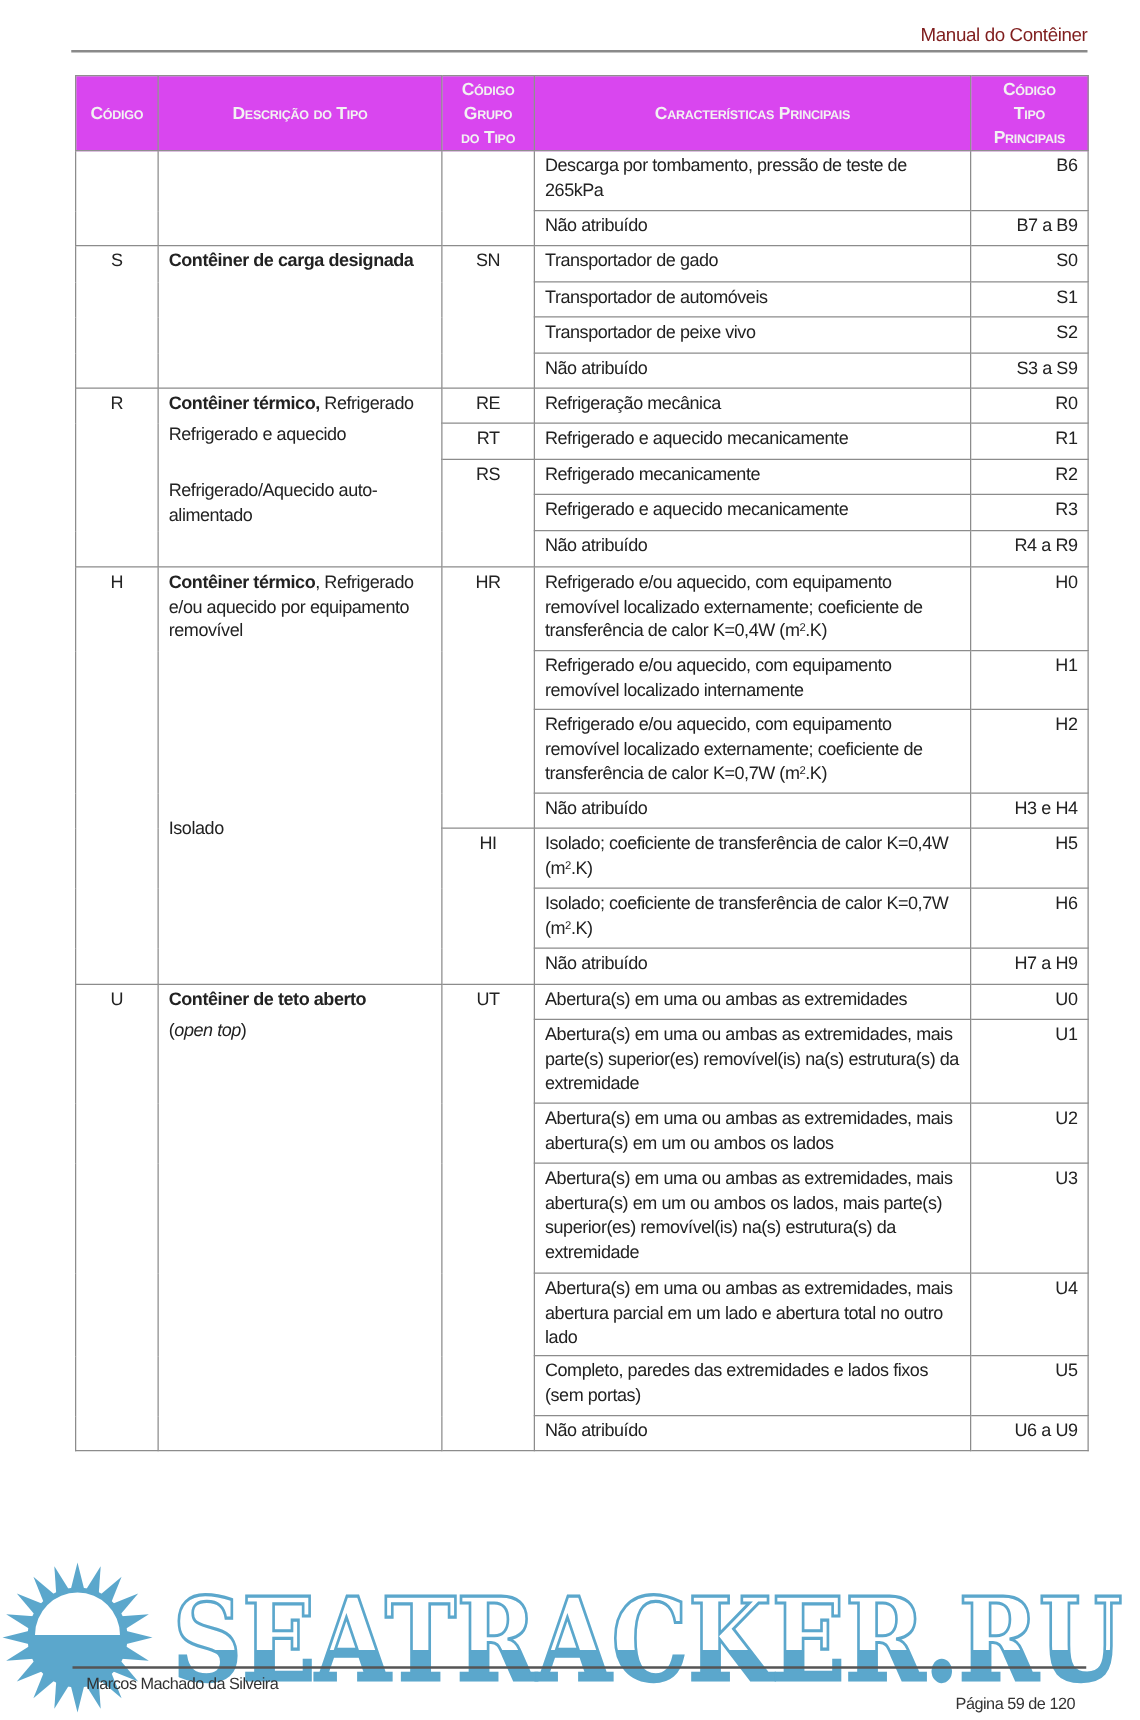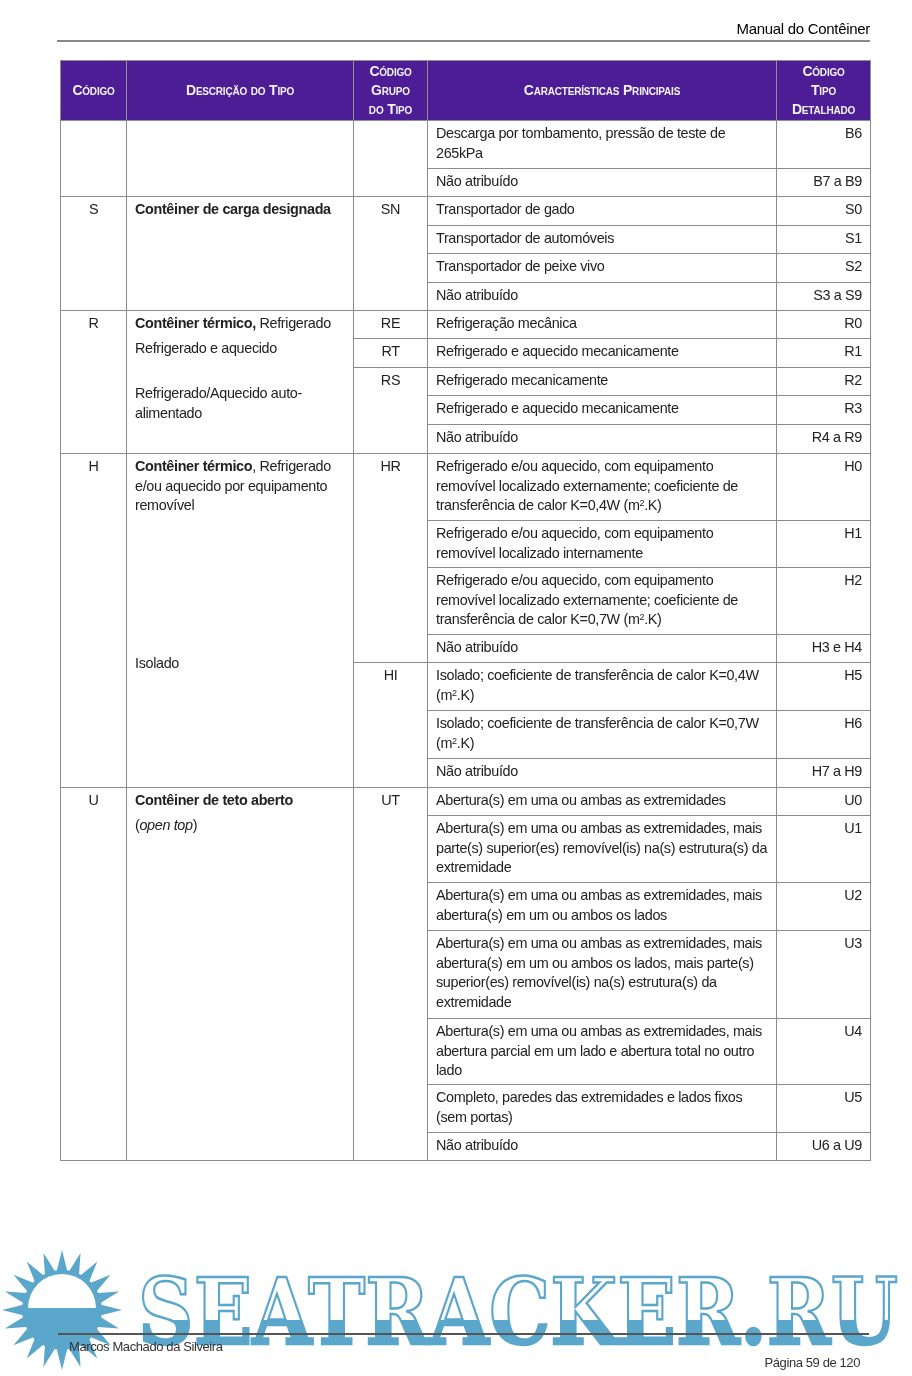--- a/index.html
+++ b/index.html
@@ -1,36 +1,36 @@
 <!DOCTYPE html>
 <html><head>
 <meta charset="utf-8">
 <style>
   * { box-sizing: border-box; margin: 0; padding: 0; }
   html, body { width: 912px; height: 1376px; background: #ffffff; overflow: hidden; }
   body { position: relative; font-family: "Liberation Sans", sans-serif; color: #222; }
   .running-header {
     position: absolute; right: 42px; top: 20px;
-    font-size: 15px; color: #000000; letter-spacing: -0.3px;
+    font-size: 15px; color: #7f1d1d; letter-spacing: -0.3px;
   }
   .header-rule {
     position: absolute; left: 57px; top: 40px; width: 813px; height: 2px; background: #8a8a8a;
   }
   table.spec {
     position: absolute; left: 60px; top: 60px; width: 810px;
     border-collapse: collapse; table-layout: fixed;
     font-size: 14.4px; letter-spacing: -0.35px; line-height: 19.5px;
   }
   table.spec col.c1 { width: 66px; }
   table.spec col.c2 { width: 227px; }
   table.spec col.c3 { width: 74px; }
   table.spec col.c4 { width: 349px; }
   table.spec col.c5 { width: 94px; }
   table.spec th {
-    background: #4c1d95; color: #f2f2f2; font-weight: bold;
+    background: #d946ef; color: #f2f2f2; font-weight: bold;
     font-variant: small-caps; font-size: 14px; letter-spacing: -0.2px;
     border: 1.5px solid #8f8f8f; height: 60px; line-height: 19px;
     text-align: center; vertical-align: middle; padding: 0 3px;
   }
   table.spec td {
     border: 1.5px solid #8c8c8c; vertical-align: top; padding: 3px 8px 2px 8px;
   }
   td.code, td.group { text-align: center; padding-top: 4px; }
   td.det { text-align: right; vertical-align: middle; }
   td.desc { padding-left: 8px; }
@@ -71,21 +71,21 @@
       <th>Descrição do Tipo</th>
       <th>
         <span class="desc-line">Código</span>
         <span class="desc-line">Grupo</span>
         <span class="desc-line">do Tipo</span>
       </th>
       <th>Características Principais</th>
       <th>
         <span class="desc-line">Código</span>
         <span class="desc-line">Tipo</span>
-        <span class="desc-line">Detalhado</span>
+        <span class="desc-line">Principais</span>
       </th>
     </tr>
   </thead>
   <tbody>
 
     <tr style="height:48px;">
       <td class="code" rowspan="2"></td>
       <td class="desc" rowspan="2"></td>
       <td class="group" rowspan="2"></td>
       <td>Descarga por tombamento, pressão de teste de 265kPa</td>

